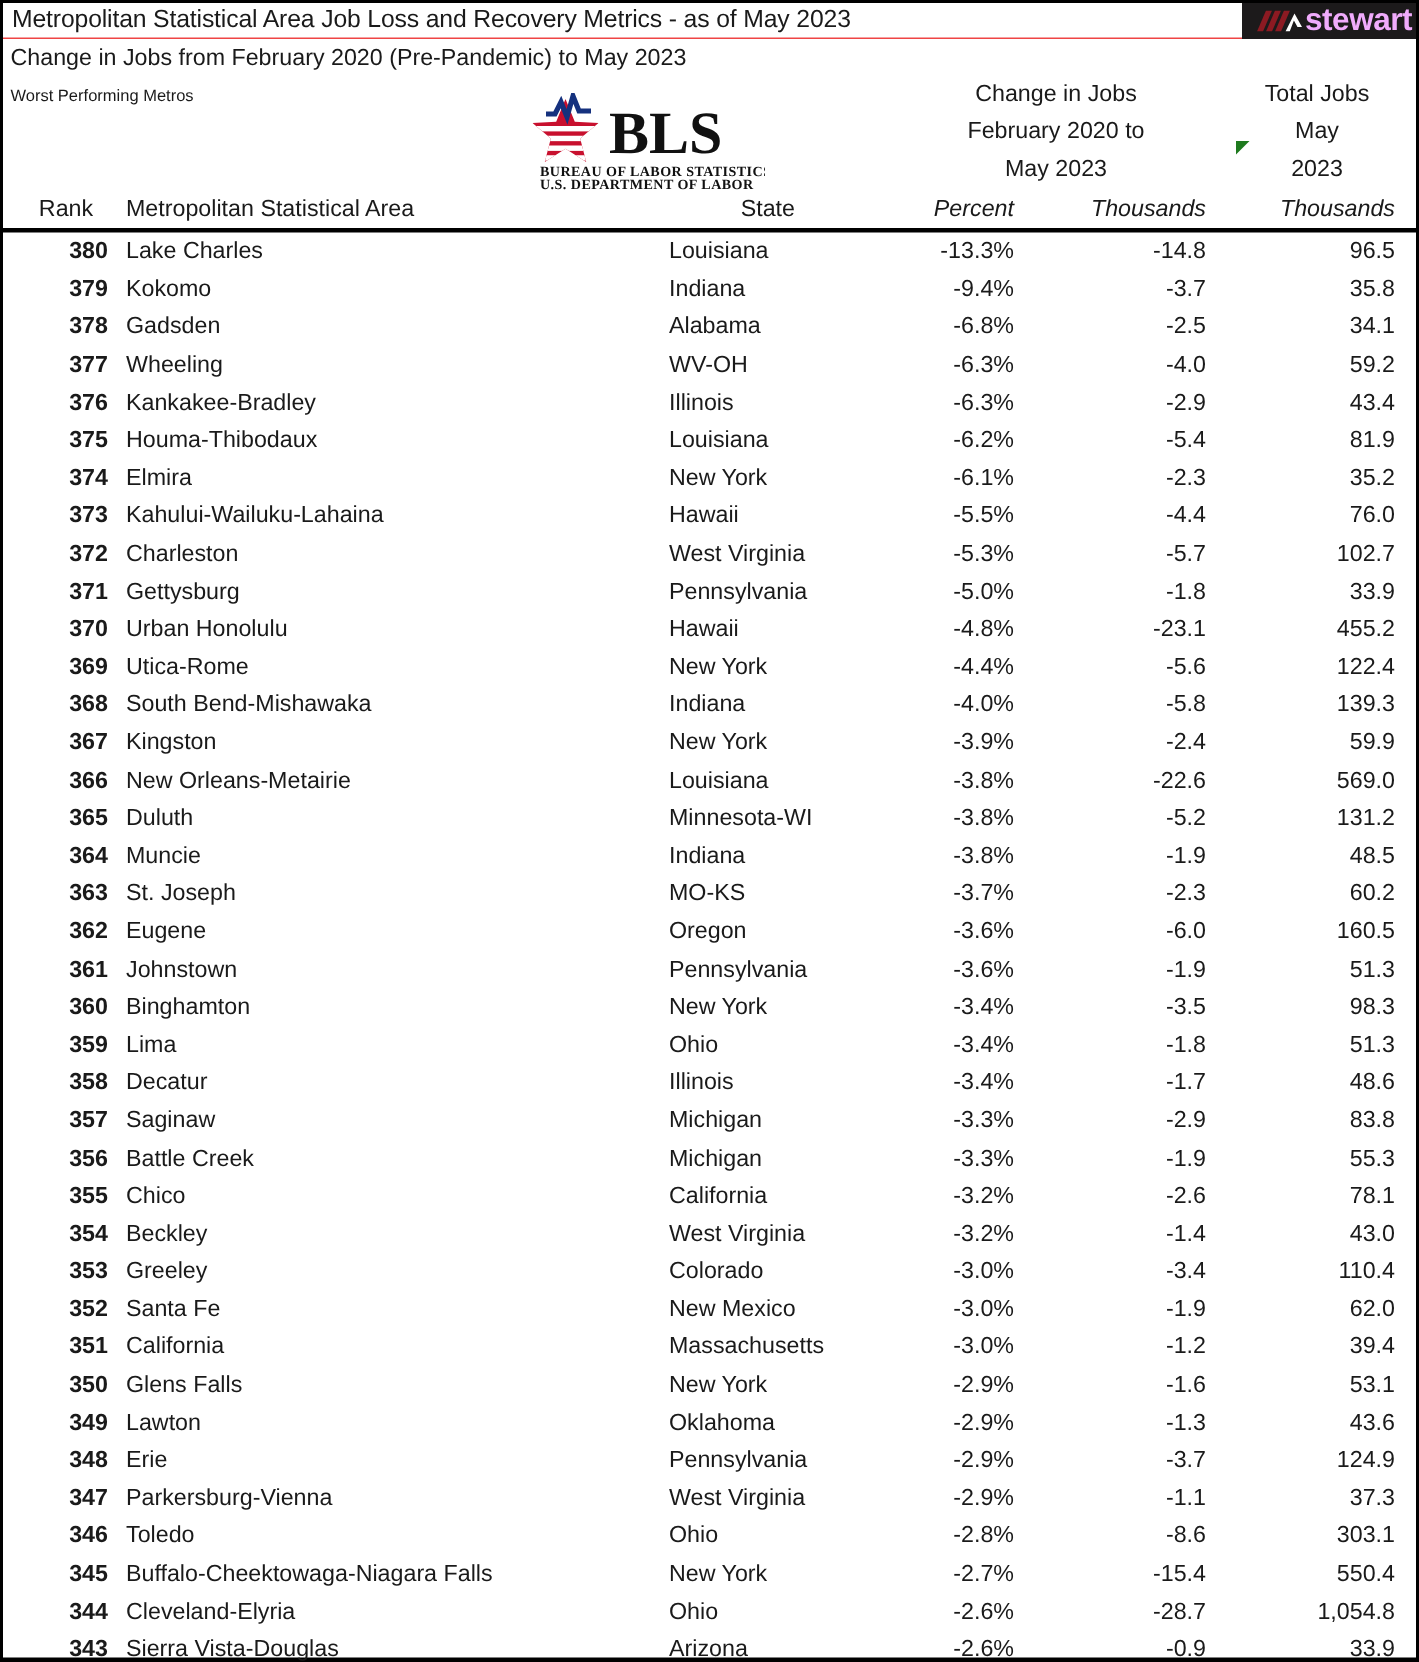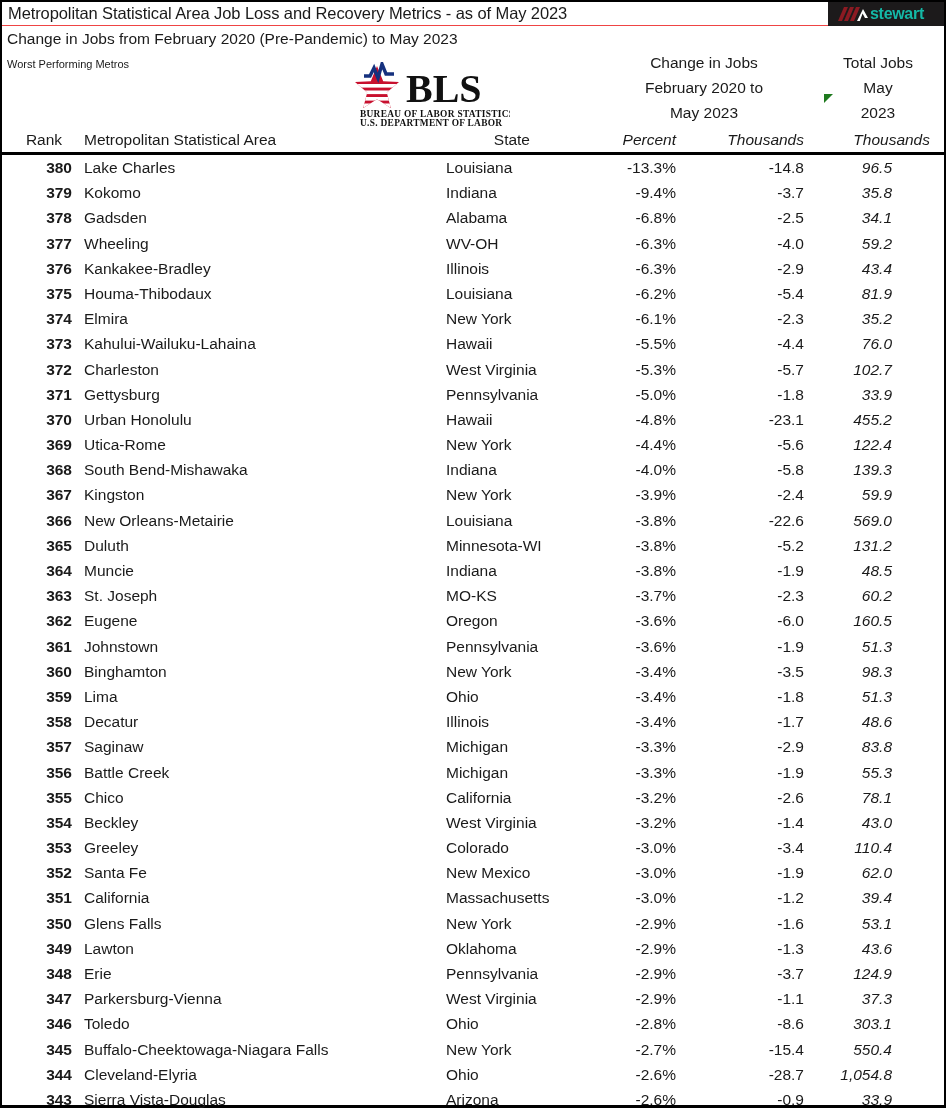--- a/index.html
+++ b/index.html
@@ -85,24 +85,24 @@
     position: absolute;
     left: 10px;
     top: 5px;
     width: 30px;
     height: 14px;
   }
   .stewart-word {
     position: absolute;
     left: 42px;
     top: 2px;
-    font-size: 16px;
+    font-size: 21px;
     line-height: 20px;
     font-weight: 600;
-    color: #14b8a6;
+    color: #f0abfc;
     letter-spacing: -0.3px;
   }
 
   
   .subtitle1 {
     position: absolute;
     left: 7px;
     top: 30px;
     font-size: 15.5px;
     line-height: 18px;
@@ -208,21 +208,21 @@
     font-size: 15.5px;
     line-height: 25.2px;
     color: #1a1a1a;
     white-space: nowrap;
   }
   .c-rank  { left: 14px;  width: 56px;  text-align: right; font-weight: bold; }
   .c-msa   { left: 82px;  text-align: left; }
   .c-state { left: 444px; text-align: left; }
   .c-pct   { left: 570px; width: 104px; text-align: right; }
   .c-th1   { left: 692px; width: 110px; text-align: right; }
-  .c-th2   { left: 780px; width: 110px; text-align: right; font-style: italic; }
+  .c-th2   { left: 818px; width: 110px; text-align: right; }
 </style>
 </head>
 <body>
 
 <div id="page">
 
   <div class="frame-top"></div>
   <div class="frame-left"></div>
   <div class="frame-right"></div>
   <div class="frame-bottom"></div>

